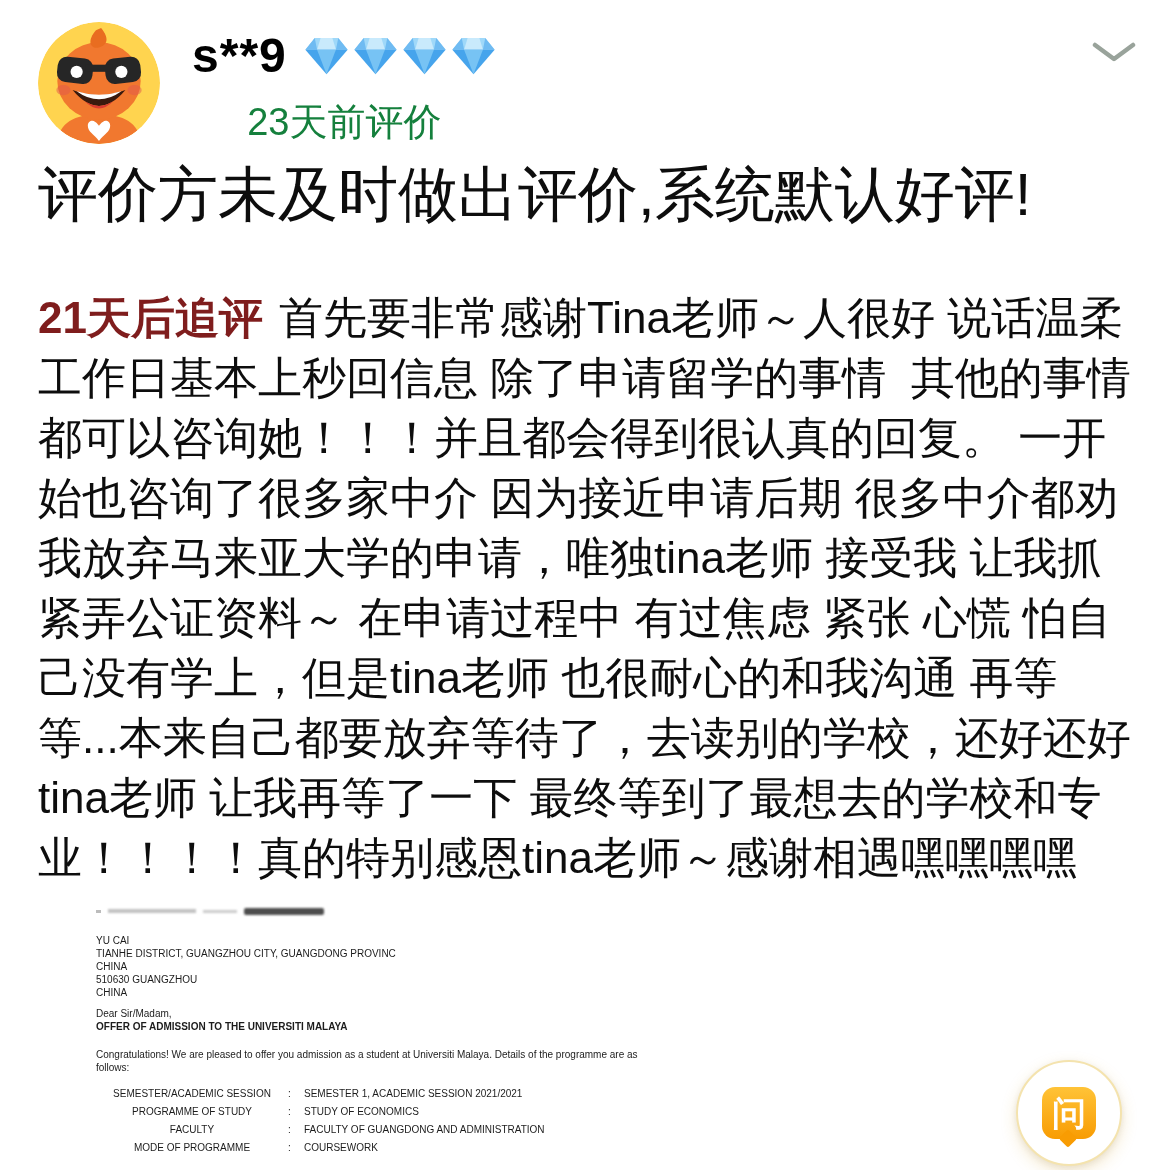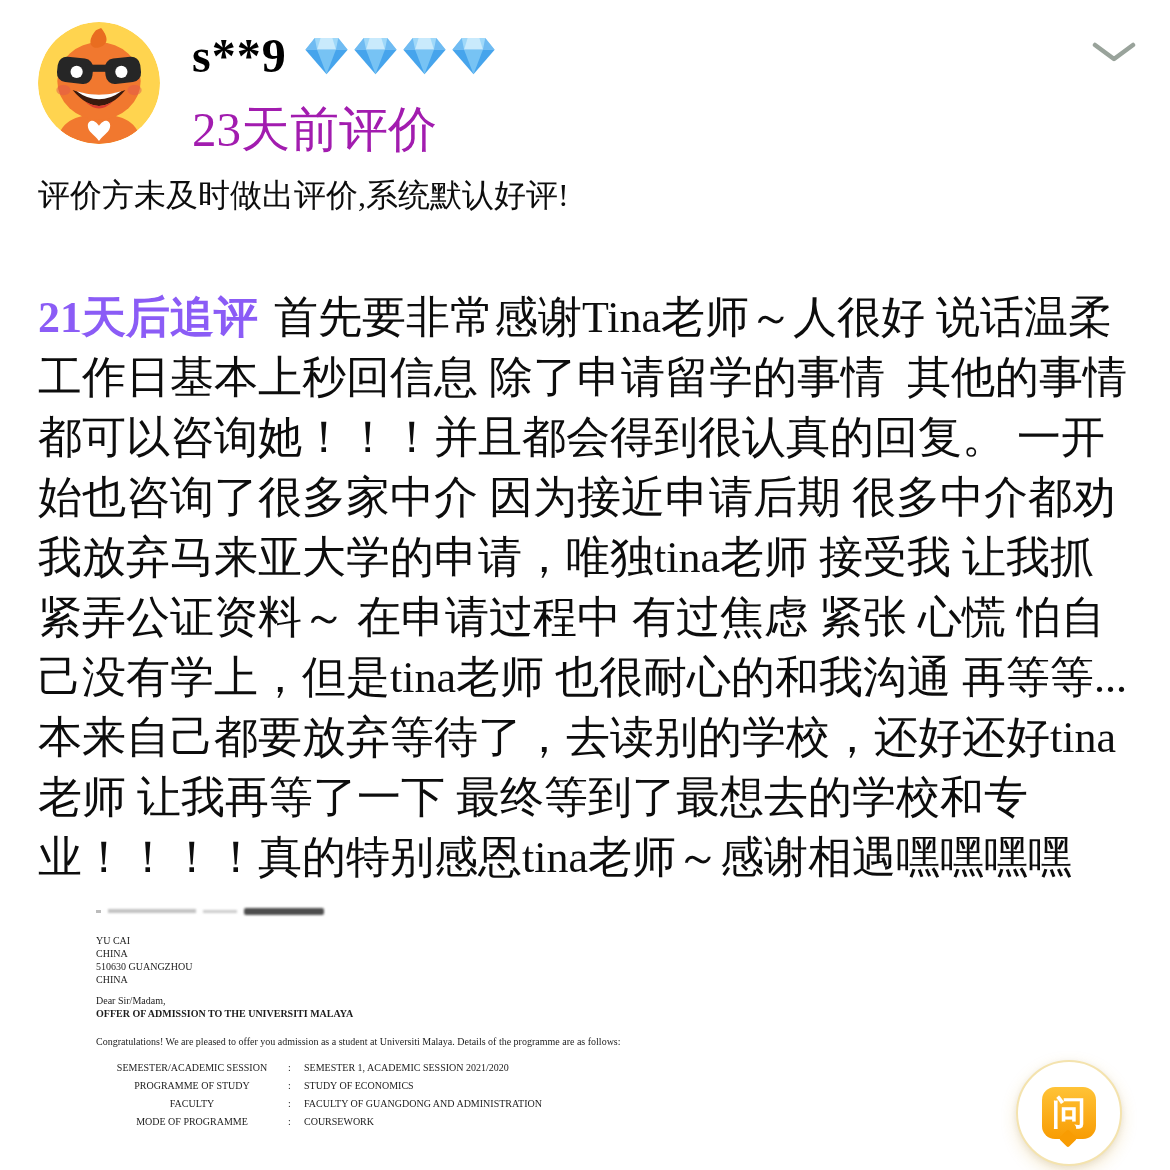--- a/index.html
+++ b/index.html
@@ -1,35 +1,35 @@
 <!DOCTYPE html>
 <html><head>
 <meta charset="utf-8">
 <style>
   * { margin:0; padding:0; box-sizing:border-box; }
   html,body { background:#fff; }
   body { font-family:"Liberation Sans","DejaVu Sans",sans-serif; }
-  .page { position:relative; width:1170px; height:1170px; background:#fff; overflow:hidden;font-family:Liberation Serif, serif; }
+  .page { position:relative; width:1170px; height:1170px; background:#fff; overflow:hidden; }
 
   
   .review-header { position:absolute; left:38px; top:22px; right:30px; display:flex; }
   .avatar { width:122px; height:122px; border-radius:50%; overflow:hidden; flex-shrink:0; }
   .header-info { margin-left:32px; padding-top:6px; }
   .username-row { display:flex; align-items:center; gap:16px; }
   .username { font-size:48px; font-weight:bold; color:#000; letter-spacing:1px; }
   .gems { display:flex; gap:2px; align-items:center; }
   .gem-icon svg { display:block; }
-  .review-time { margin-top:14px; font-size:49px; color:#a21caf; }
+  .review-time { margin-top:14px; font-size:38px; color:#15803d;text-align:center; }
   .chevron { position:absolute; right:2px; top:20px; width:46px; height:30px; cursor:pointer; }
 
   
   .review-body { position:absolute; left:38px; top:166px; width:1098px; color:#0d0d0d; }
-  .default-note { font-size:32px; line-height:58px; white-space:pre-wrap; }
+  .default-note { font-size:60px; line-height:58px; white-space:pre-wrap; }
   .followup { margin-top:64px; font-size:44px; line-height:60px; white-space:pre-wrap; }
-  .followup-label { color:#8b5cf6; font-weight:bold; margin-right:16px; }
+  .followup-label { color:#7f1d1d; font-weight:bold; margin-right:16px; }
 
   
   .doc { position:absolute; left:96px; top:894px; width:575px; color:#1c1c1c;
          font-size:10px; line-height:13px; filter:blur(0.3px); cursor:pointer; }
   .doc-redacted { display:flex; align-items:center; gap:7px; height:10px; margin-top:12px; }
   .redact-dot { width:5px; height:3px; background:#8f8f8f; opacity:.6; filter:blur(.6px); }
   .redact-light { width:88px; height:4px; background:#8f8f8f; opacity:.55; filter:blur(.8px); }
   .redact-mid { width:34px; height:3px; background:#9a9a9a; opacity:.5; filter:blur(.8px); }
   .redact-dark { width:80px; height:7px; background:#2e2e2e; opacity:.85; filter:blur(1px); border-radius:2px; }
   .doc-recipient { margin-top:18px; }
@@ -151,32 +151,33 @@
 
   <div class="doc">
     <div class="doc-redacted">
       <span class="redact-dot"></span>
       <span class="redact-light"></span>
       <span class="redact-mid"></span>
       <span class="redact-dark"></span>
     </div>
     <div class="doc-recipient">
       <div>YU CAI</div>
+      <div>TIANHE DISTRICT, GUANGZHOU CITY, GUANGDONG PROVINC</div>
       <div>CHINA</div>
       <div>510630 GUANGZHOU</div>
       <div>CHINA</div>
     </div>
     <div class="doc-salutation">Dear Sir/Madam,</div>
     <div class="doc-subject">OFFER OF ADMISSION TO THE UNIVERSITI MALAYA</div>
     <div class="doc-intro">Congratulations! We are pleased to offer you admission as a student at Universiti Malaya. Details of the programme are as follows:</div>
     <div class="doc-details">
       <div class="doc-row">
         <span class="doc-label">SEMESTER/ACADEMIC SESSION</span>
           <span class="doc-colon">:</span>
-          <span class="doc-value">SEMESTER 1, ACADEMIC SESSION 2021/2020</span>
+          <span class="doc-value">SEMESTER 1, ACADEMIC SESSION 2021/2021</span>
       </div>
       <div class="doc-row">
         <span class="doc-label">PROGRAMME OF STUDY</span>
           <span class="doc-colon">:</span>
           <span class="doc-value">STUDY OF ECONOMICS</span>
       </div>
       <div class="doc-row">
         <span class="doc-label">FACULTY</span>
           <span class="doc-colon">:</span>
           <span class="doc-value">FACULTY OF GUANGDONG AND ADMINISTRATION</span>

